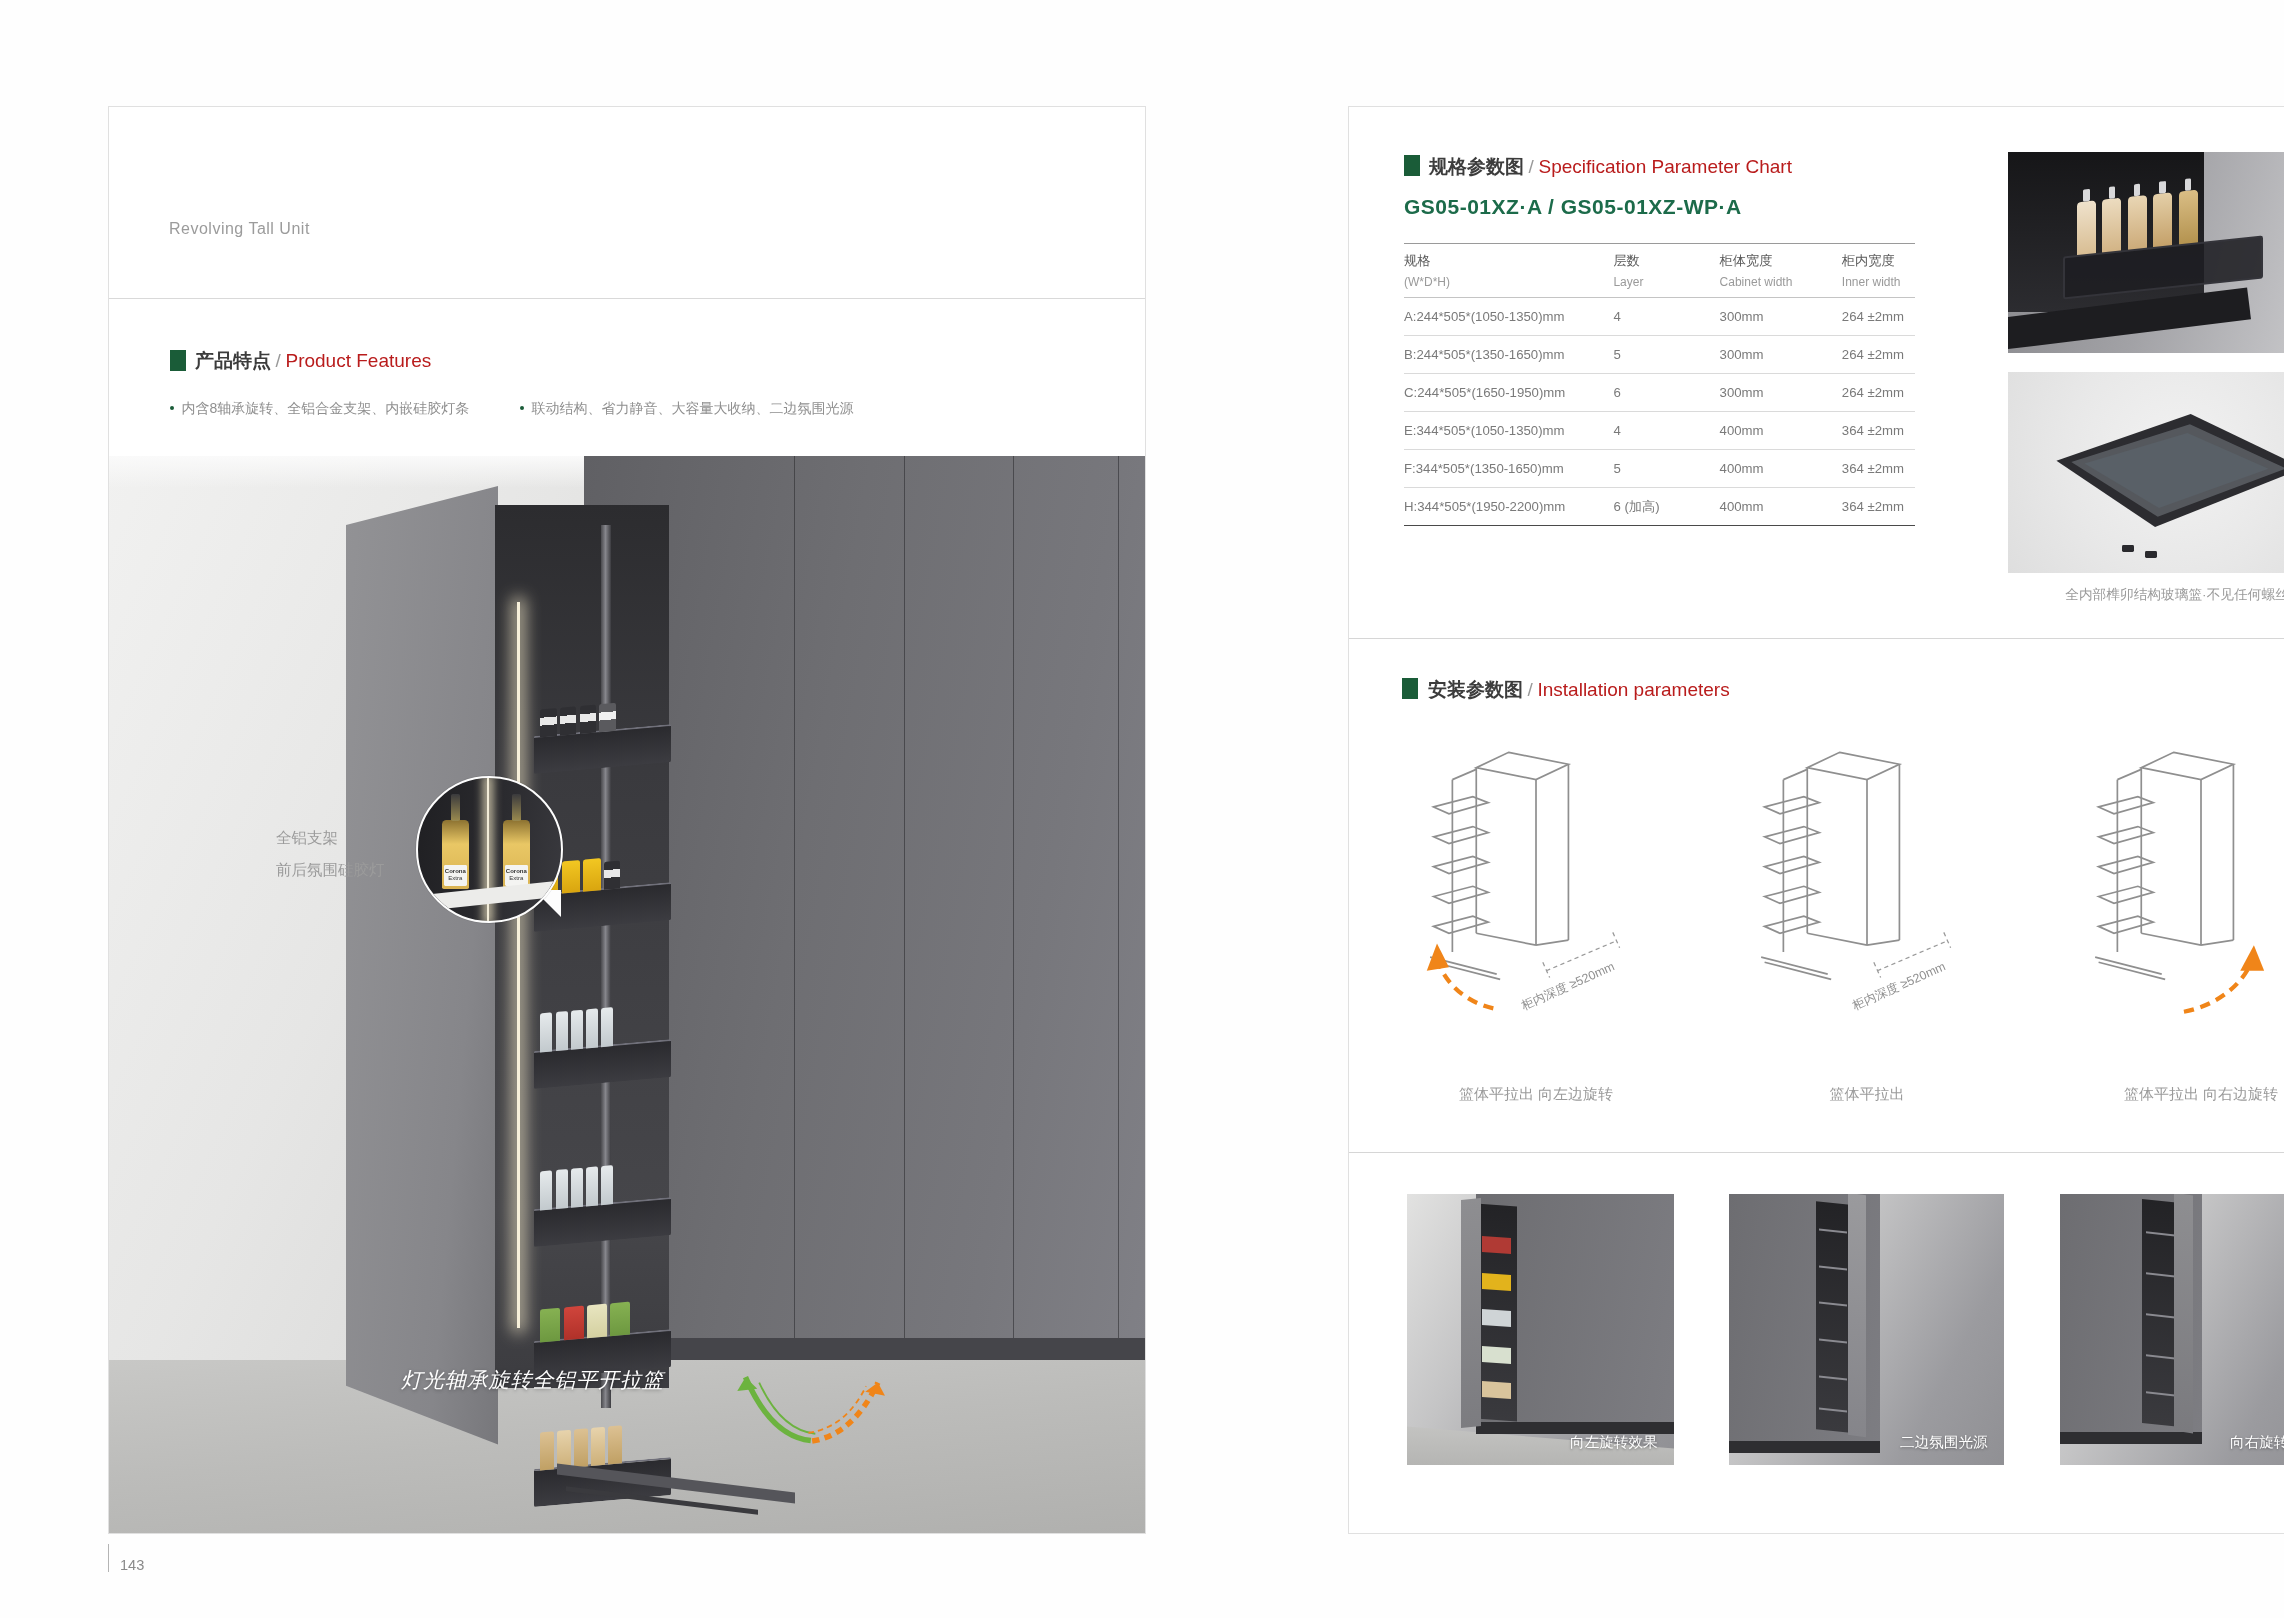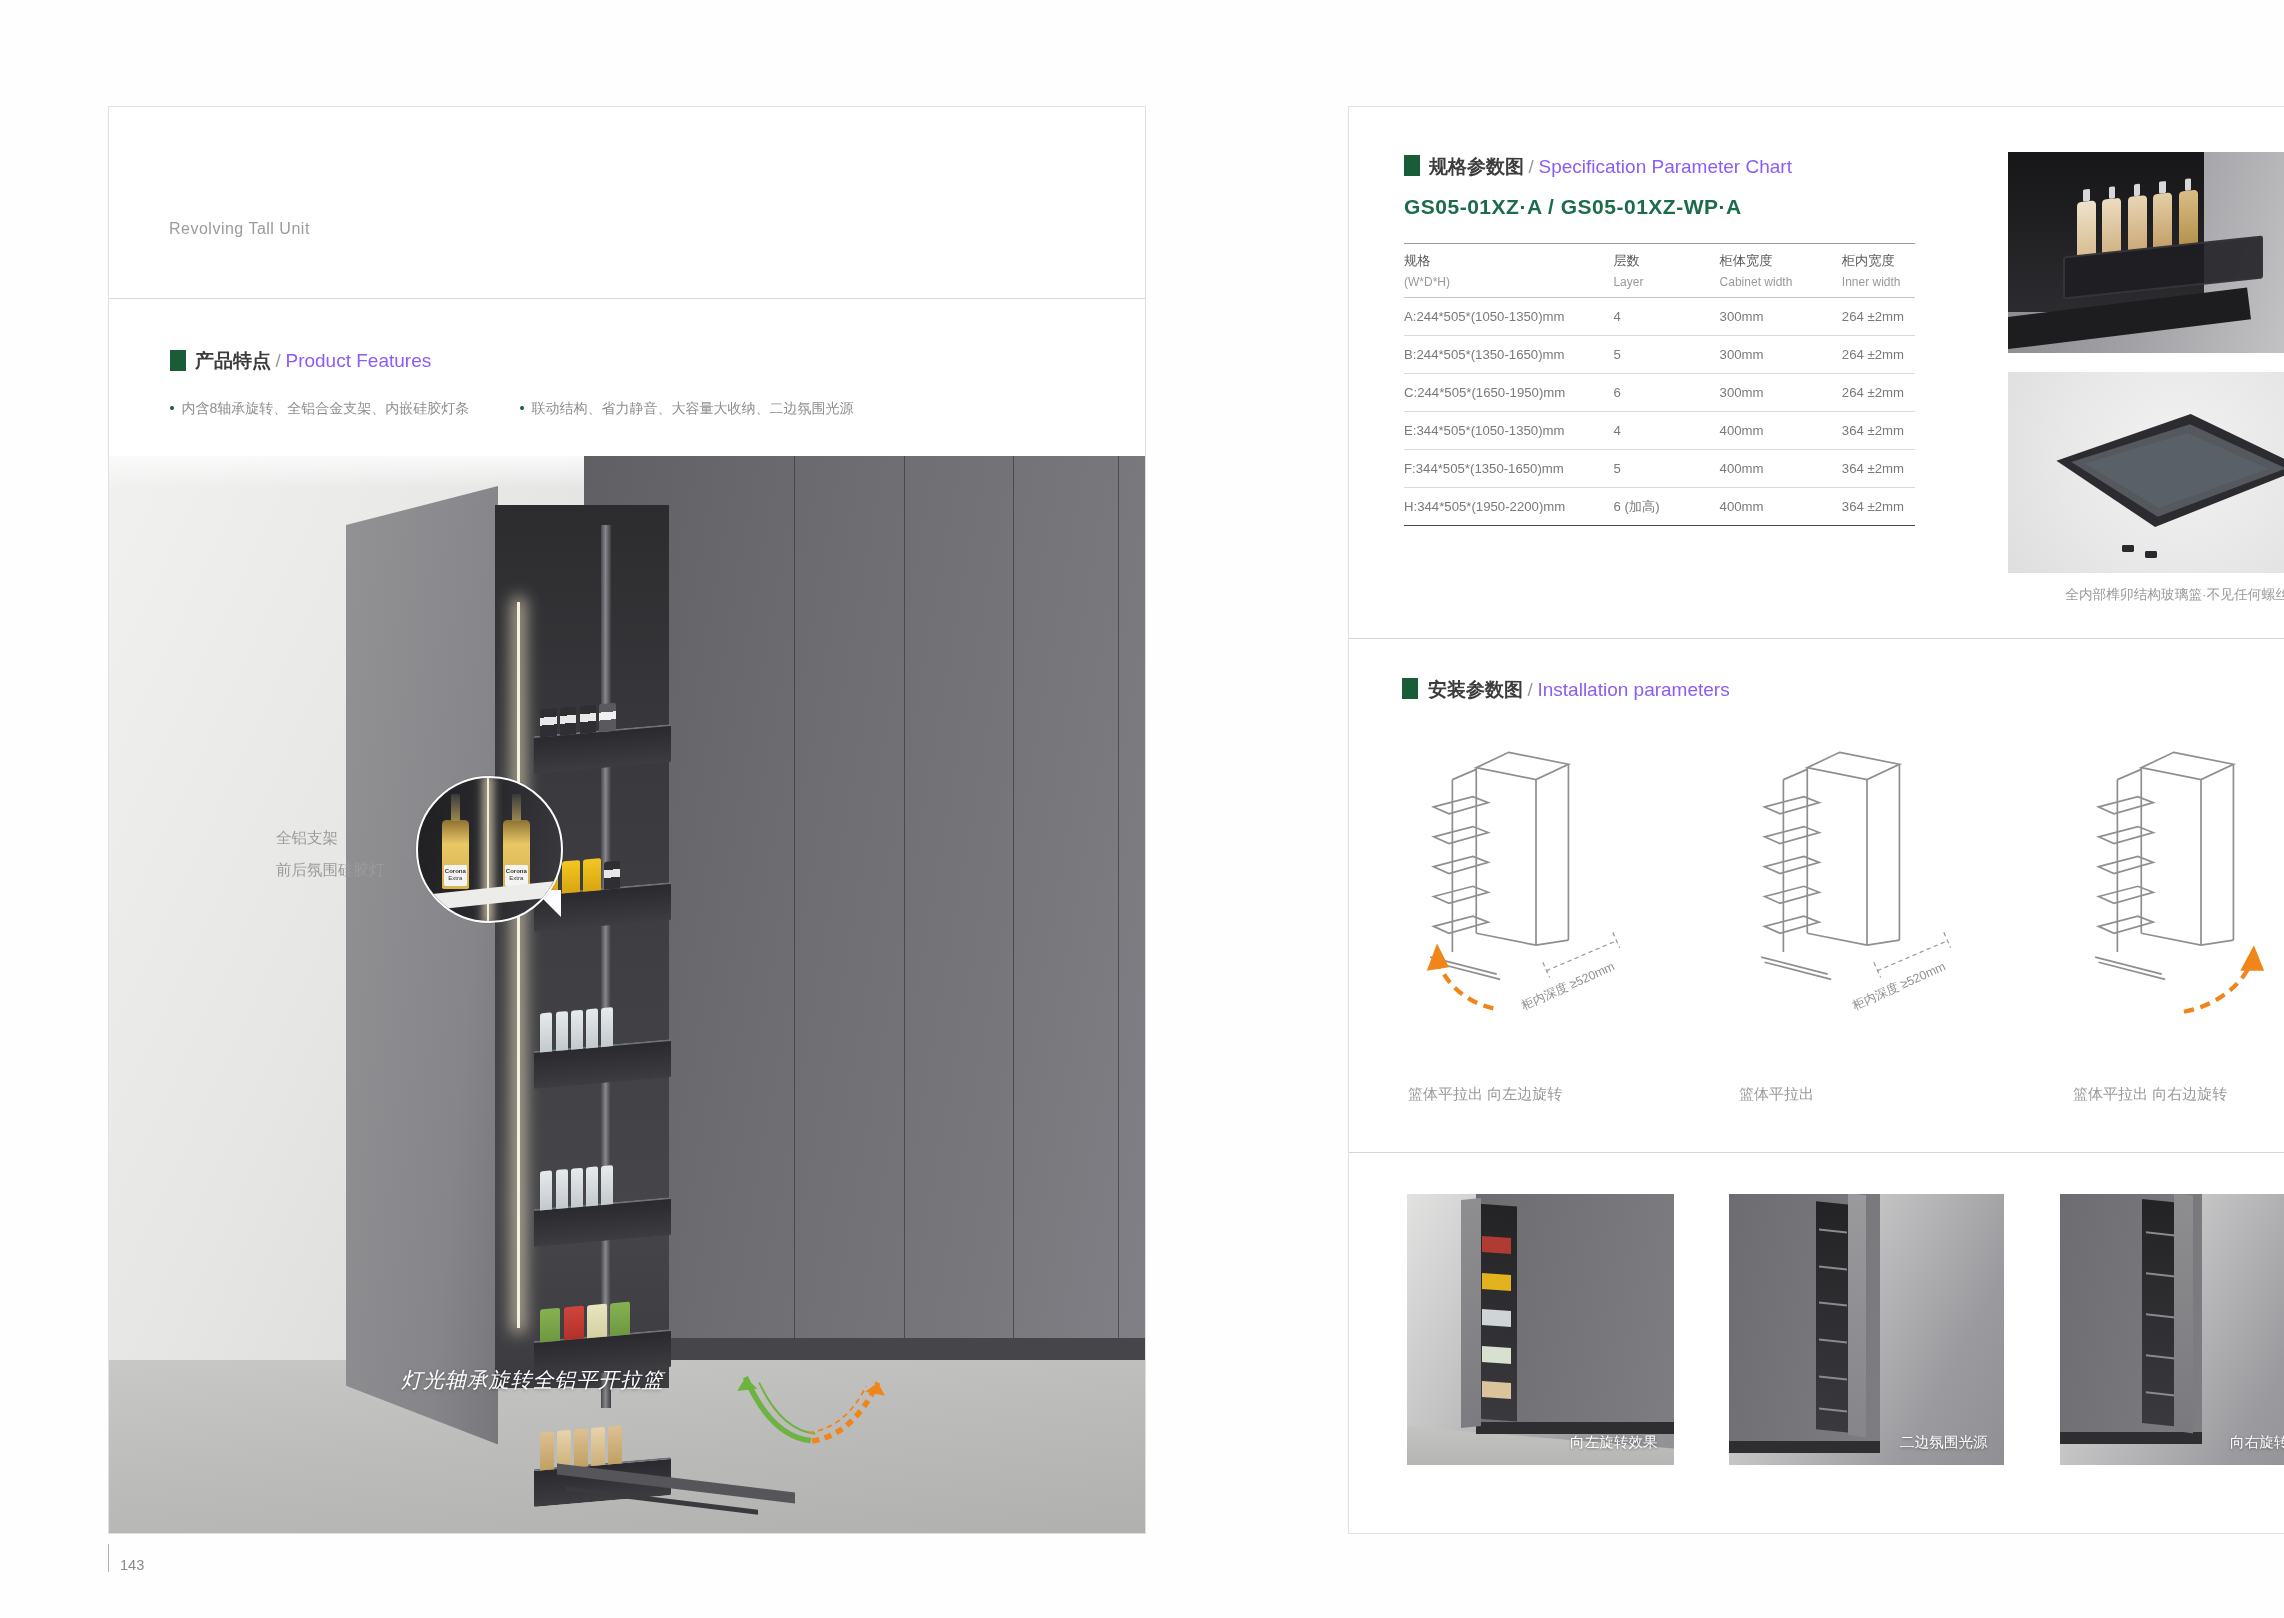--- a/index.html
+++ b/index.html
@@ -10,21 +10,21 @@
   #right-card{left:1348px;top:106px;width:1047px;height:1426px;}
   .abs{position:absolute;}
 
   
   .l-title{left:58px;top:64px;font-size:34px;font-weight:bold;color:#17583d;letter-spacing:1.4px;}
   .l-subtitle{left:60px;top:113px;font-size:16px;color:#9b9b9b;letter-spacing:0.5px;}
   .l-divider{left:0;top:191px;width:100%;height:0.5px;background:#d9d9d9;}
   .sq{width:16.4px;height:20.6px;background:#1a5c38;}
   .sec-head{font-size:19px;color:#3c3c3c;font-weight:bold;white-space:nowrap;}
   .sec-head .sep{color:#9a9a9a;font-weight:normal;padding:0 4.6px;}
-  .sec-head .en{color:#8b5cf6;font-weight:normal;}
+  .sec-head .en{color:#b91c1c;font-weight:normal;}
   .feat-sq{left:61px;top:243px;}
   .feat-head{left:86px;top:241px;}
   .bullet{top:293px;font-size:14px;color:#8f8f8f;white-space:nowrap;}
   .bullet::before{content:"";display:inline-block;width:4.1px;height:4.1px;border-radius:50%;
                   background:#1a5c38;margin-right:7.3px;vertical-align:2.7px;}
   .b1{left:61px;} .b2{left:411px;}
 
   
   #hero{left:0;top:349px;width:1036px;height:1077px;overflow:hidden;
         background:linear-gradient(115deg,#f1f1f0 0%,#e6e6e5 30%,#d7d7d6 58%,#cfcfce 100%);}
@@ -105,21 +105,21 @@
   .rp-caption{left:659px;top:479px;width:338px;text-align:center;font-size:13.7px;color:#9a9a9a;white-space:nowrap;}
 
   .r-div1{left:0;top:531px;width:100%;height:0.5px;background:#d6d6d6;}
   .r-sec2-sq{left:53px;top:571px;}
   .r-sec2-head{left:79px;top:570px;}
 
   .diagram{top:612px;width:256px;height:338px;}
   #dg1{left:59px;} #dg2{left:390px;} #dg3{left:724px;}
   .dim-label{position:absolute;left:110px;top:259px;font-size:12.3px;color:#8f8f8f;
              transform:rotate(-24deg);white-space:nowrap;}
-  .dg-caption{top:978px;font-size:15px;color:#9a9a9a;white-space:nowrap;}
+  .dg-caption{top:978px;font-size:15px;color:#9a9a9a;text-align:center;white-space:nowrap;}
   .dgc1{left:59px;width:256px;} .dgc2{left:390px;width:256px;} .dgc3{left:724px;width:256px;}
   .r-div2{left:0;top:1045px;width:100%;height:0.5px;background:#d6d6d6;}
 
   .bphoto{top:1087px;height:271px;overflow:hidden;background:linear-gradient(118deg,#e2e2e1 0%,#c4c4c5 35%,#9b9b9f 75%,#909094 100%);}
   #bp1{left:58px;width:267px;} #bp2{left:380px;width:275px;} #bp3{left:711px;width:274px;}
   .bp-caption{position:absolute;right:16.4px;bottom:12.8px;font-size:14.6px;color:#ffffff;
               text-shadow:0 0.5px 2.7px rgba(0,0,0,.4);white-space:nowrap;}
   .bp-cabs{position:absolute;background:linear-gradient(100deg,#6d6d71,#7d7d82);}
   .bp-unit{position:absolute;background:linear-gradient(#232326,#3a3a3e);}
   .bp-rung{position:absolute;left:10%;width:80%;height:2.3px;background:#8a8a90;}

